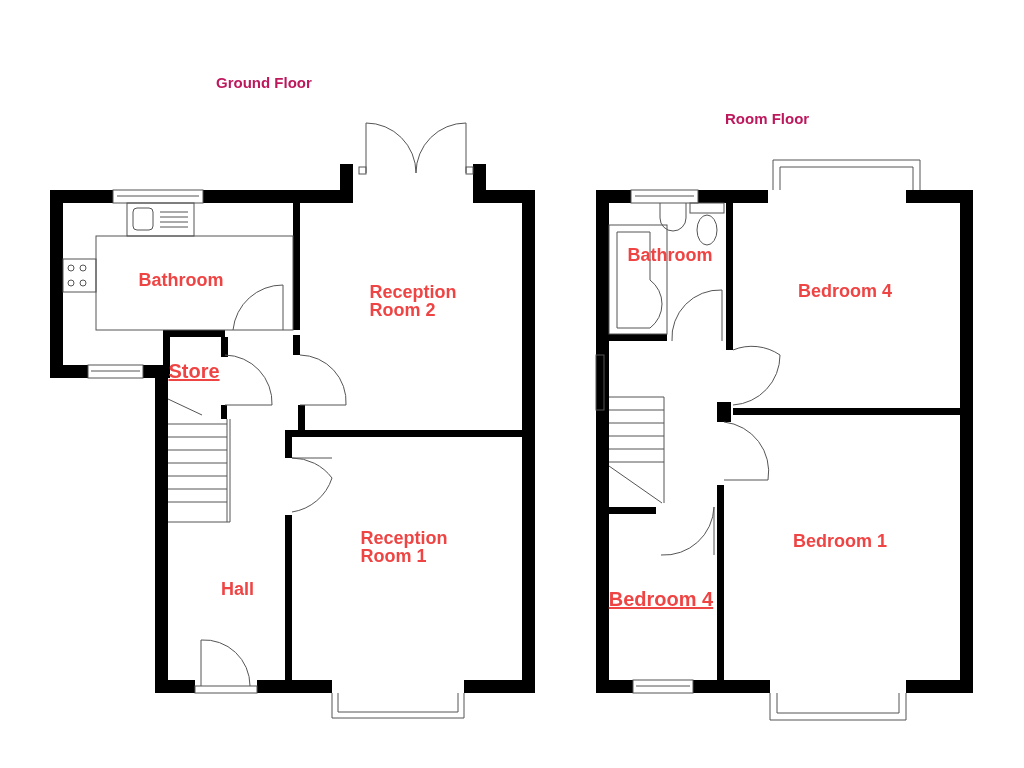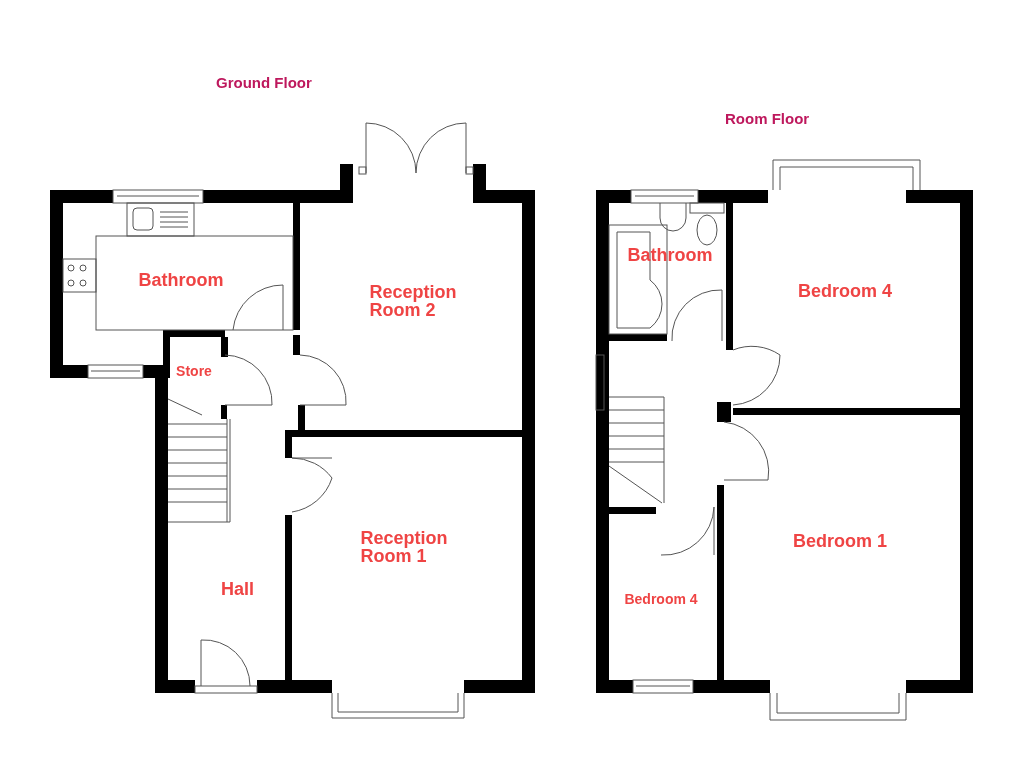--- a/index.html
+++ b/index.html
@@ -2,21 +2,21 @@
 <html><head>
 <meta charset="utf-8">
 <style>
   html, body { margin: 0; padding: 0; background: #ffffff; }
   body { width: 1024px; height: 768px; position: relative; overflow: hidden;
          font-family: "Liberation Sans", sans-serif; }
   svg.plan { position: absolute; left: 0; top: 0; }
   .title { position: absolute; font-weight: bold; font-size: 15px; color: #be185d; white-space: nowrap; }
   .label { position: absolute; font-weight: bold; color: #ef4444; text-align: left; line-height: 1.0; white-space: pre-line; transform: translate(-50%, -50%); }
   .md { font-size: 18px; }
-  .sm { font-size: 14px; }
+  .sm { font-size: 20px; text-decoration: underline; }
 </style>
 </head>
 <body>
 
 <svg class="plan" width="1024" height="768" viewBox="0 0 1024 768">
 
   <g fill="#000">
 
     <rect x="50" y="190" width="13" height="188"></rect>
     <rect x="50" y="365" width="38" height="13"></rect>

